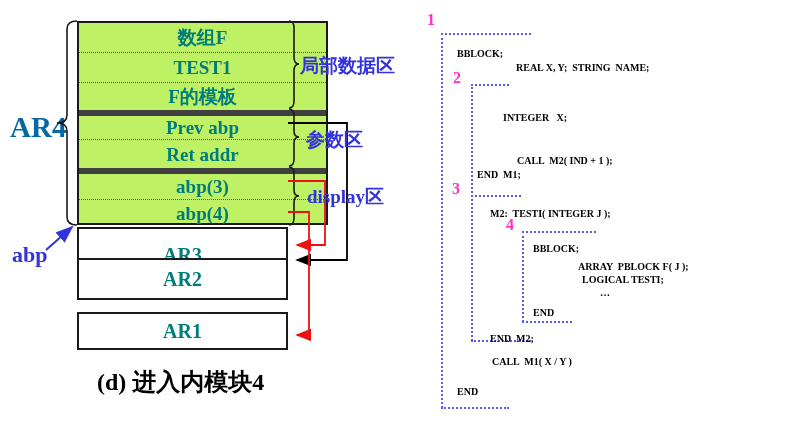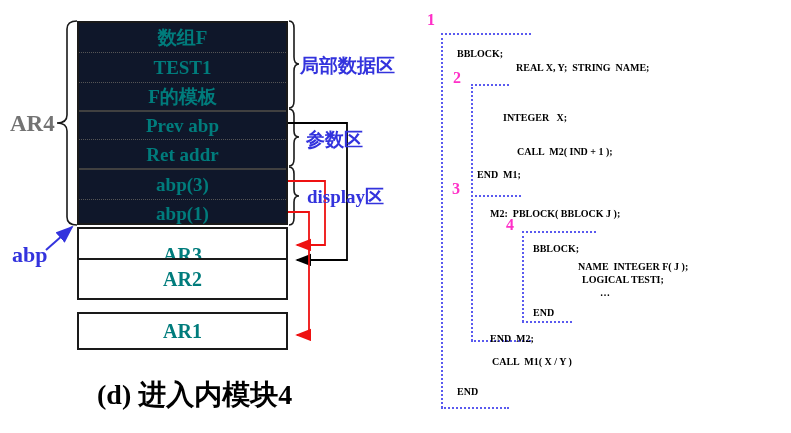--- a/index.html
+++ b/index.html
@@ -1,31 +1,31 @@
 <!DOCTYPE html>
 <html><head>
 <meta charset="utf-8">
 <style>
   html,body{margin:0;padding:0;background:#ffffff;}
   #stage{position:relative;width:791px;height:433px;background:#ffffff;overflow:hidden;
          font-family:"Liberation Serif","DejaVu Serif",serif;}
   
-  #stackbox{position:absolute;left:77px;top:21px;width:211px;height:204px;
-            border:2px solid #1a1a1a;box-sizing:border-box;background:#0f172a;}
+  #stackbox{position:absolute;left:77px;top:21px;width:251px;height:204px;
+            border:2px solid #1a1a1a;box-sizing:border-box;background:#bef264;}
   .srow{display:flex;align-items:center;justify-content:center;box-sizing:border-box;
         color:#007C7C;font-weight:bold;font-size:19px;line-height:1;}
   .sep-dotted{border-top:1px dotted #555;}
-  .sep-solid{border-top:2px solid #404040;}
+  .sep-solid{border-top:6px solid #404040;}
   .arbox{position:absolute;left:77px;width:211px;border:2px solid #1a1a1a;box-sizing:border-box;
          display:flex;align-items:center;justify-content:center;background:#fff;
          color:#007C7C;font-weight:bold;font-size:20px;}
   .lbl-blue{position:absolute;color:#3333DD;font-weight:bold;font-size:19px;white-space:nowrap;z-index:5;}
-  #ar4-label{position:absolute;left:10px;top:111px;color:#737373;font-weight:bold;font-size:23px;}
+  #ar4-label{position:absolute;left:10px;top:111px;color:#0369a1;font-weight:bold;font-size:29px;}
   #abp-label{position:absolute;left:12px;top:242px;color:#3333DD;font-weight:bold;font-size:22px;}
-  #caption{position:absolute;left:97px;top:376px;color:#000;font-weight:bold;font-size:28px;
+  #caption{position:absolute;left:97px;top:366px;color:#000;font-weight:bold;font-size:24px;
            font-family:"Liberation Serif","DejaVu Serif",serif;}
   
   #overlay{position:absolute;left:0;top:0;width:791px;height:433px;pointer-events:none;z-index:4;}
   
   .codeline{position:absolute;color:#000;font-weight:bold;font-size:10px;line-height:13px;
             white-space:pre;font-family:Liberation Serif, serif;}
   .scopenum{position:absolute;color:#FF30C8;font-weight:bold;font-size:16px;line-height:14px;}
   .scope-h{position:absolute;border-top:2px dotted #5A5AEF;height:0;}
   .scope-v{position:absolute;border-left:2px dotted #5A5AEF;width:0;}
 </style>
@@ -47,21 +47,21 @@
     <div class="srow sep-solid" style="height:29px">
         <span>Prev abp</span>
       </div>
     <div class="srow sep-dotted" style="height:29px">
         <span>Ret addr</span>
       </div>
     <div class="srow sep-solid" style="height:31px">
         <span>abp(3)</span>
       </div>
     <div class="srow sep-dotted" style="height:28px">
-        <span>abp(1)</span>
+        <span>abp(4)</span>
       </div>
   </div>
 
   <div class="arbox" style="top:227px;height:56px">
       <span>AR3</span>
     </div>
   <div class="arbox" style="top:258px;height:42px">
       <span>AR2</span>
     </div>
   <div class="arbox" style="top:312px;height:38px">
@@ -115,25 +115,25 @@
   <div class="scope-v" style="left:471px;top:84px;height:257px"></div>
   <div class="scope-h" style="left:471px;top:195px;width:50px"></div>
   <div class="scope-h" style="left:471px;top:340px;width:60px"></div>
   <div class="scope-h" style="left:522px;top:231px;width:74px"></div>
   <div class="scope-v" style="left:522px;top:231px;height:91px"></div>
   <div class="scope-h" style="left:522px;top:321px;width:50px"></div>
 
   <div class="codeline" style="left:457px;top:47px">BBLOCK;</div>
   <div class="codeline" style="left:516px;top:61px">REAL X, Y;  STRING  NAME;</div>
   <div class="codeline" style="left:503px;top:111px">INTEGER   X;</div>
-  <div class="codeline" style="left:517px;top:145px">CALL  M2( IND + 1 );</div>
+  <div class="codeline" style="left:517px;top:154px">CALL  M2( IND + 1 );</div>
   <div class="codeline" style="left:477px;top:168px">END  M1;</div>
-  <div class="codeline" style="left:490px;top:207px">M2:  PBLOCK( BBLOCK J );</div>
+  <div class="codeline" style="left:490px;top:207px">M2:  TESTI( INTEGER J );</div>
   <div class="codeline" style="left:533px;top:242px">BBLOCK;</div>
-  <div class="codeline" style="left:578px;top:260px">NAME  INTEGER F( J );</div>
+  <div class="codeline" style="left:578px;top:260px">ARRAY  PBLOCK F( J );</div>
   <div class="codeline" style="left:582px;top:273px">LOGICAL TESTI;</div>
   <div class="codeline" style="left:600px;top:286px">…</div>
   <div class="codeline" style="left:533px;top:306px">END</div>
   <div class="codeline" style="left:490px;top:332px">END  M2;</div>
   <div class="codeline" style="left:492px;top:355px">CALL  M1( X / Y )</div>
   <div class="codeline" style="left:457px;top:385px">END</div>
 
 </div>
 
 </body></html>

